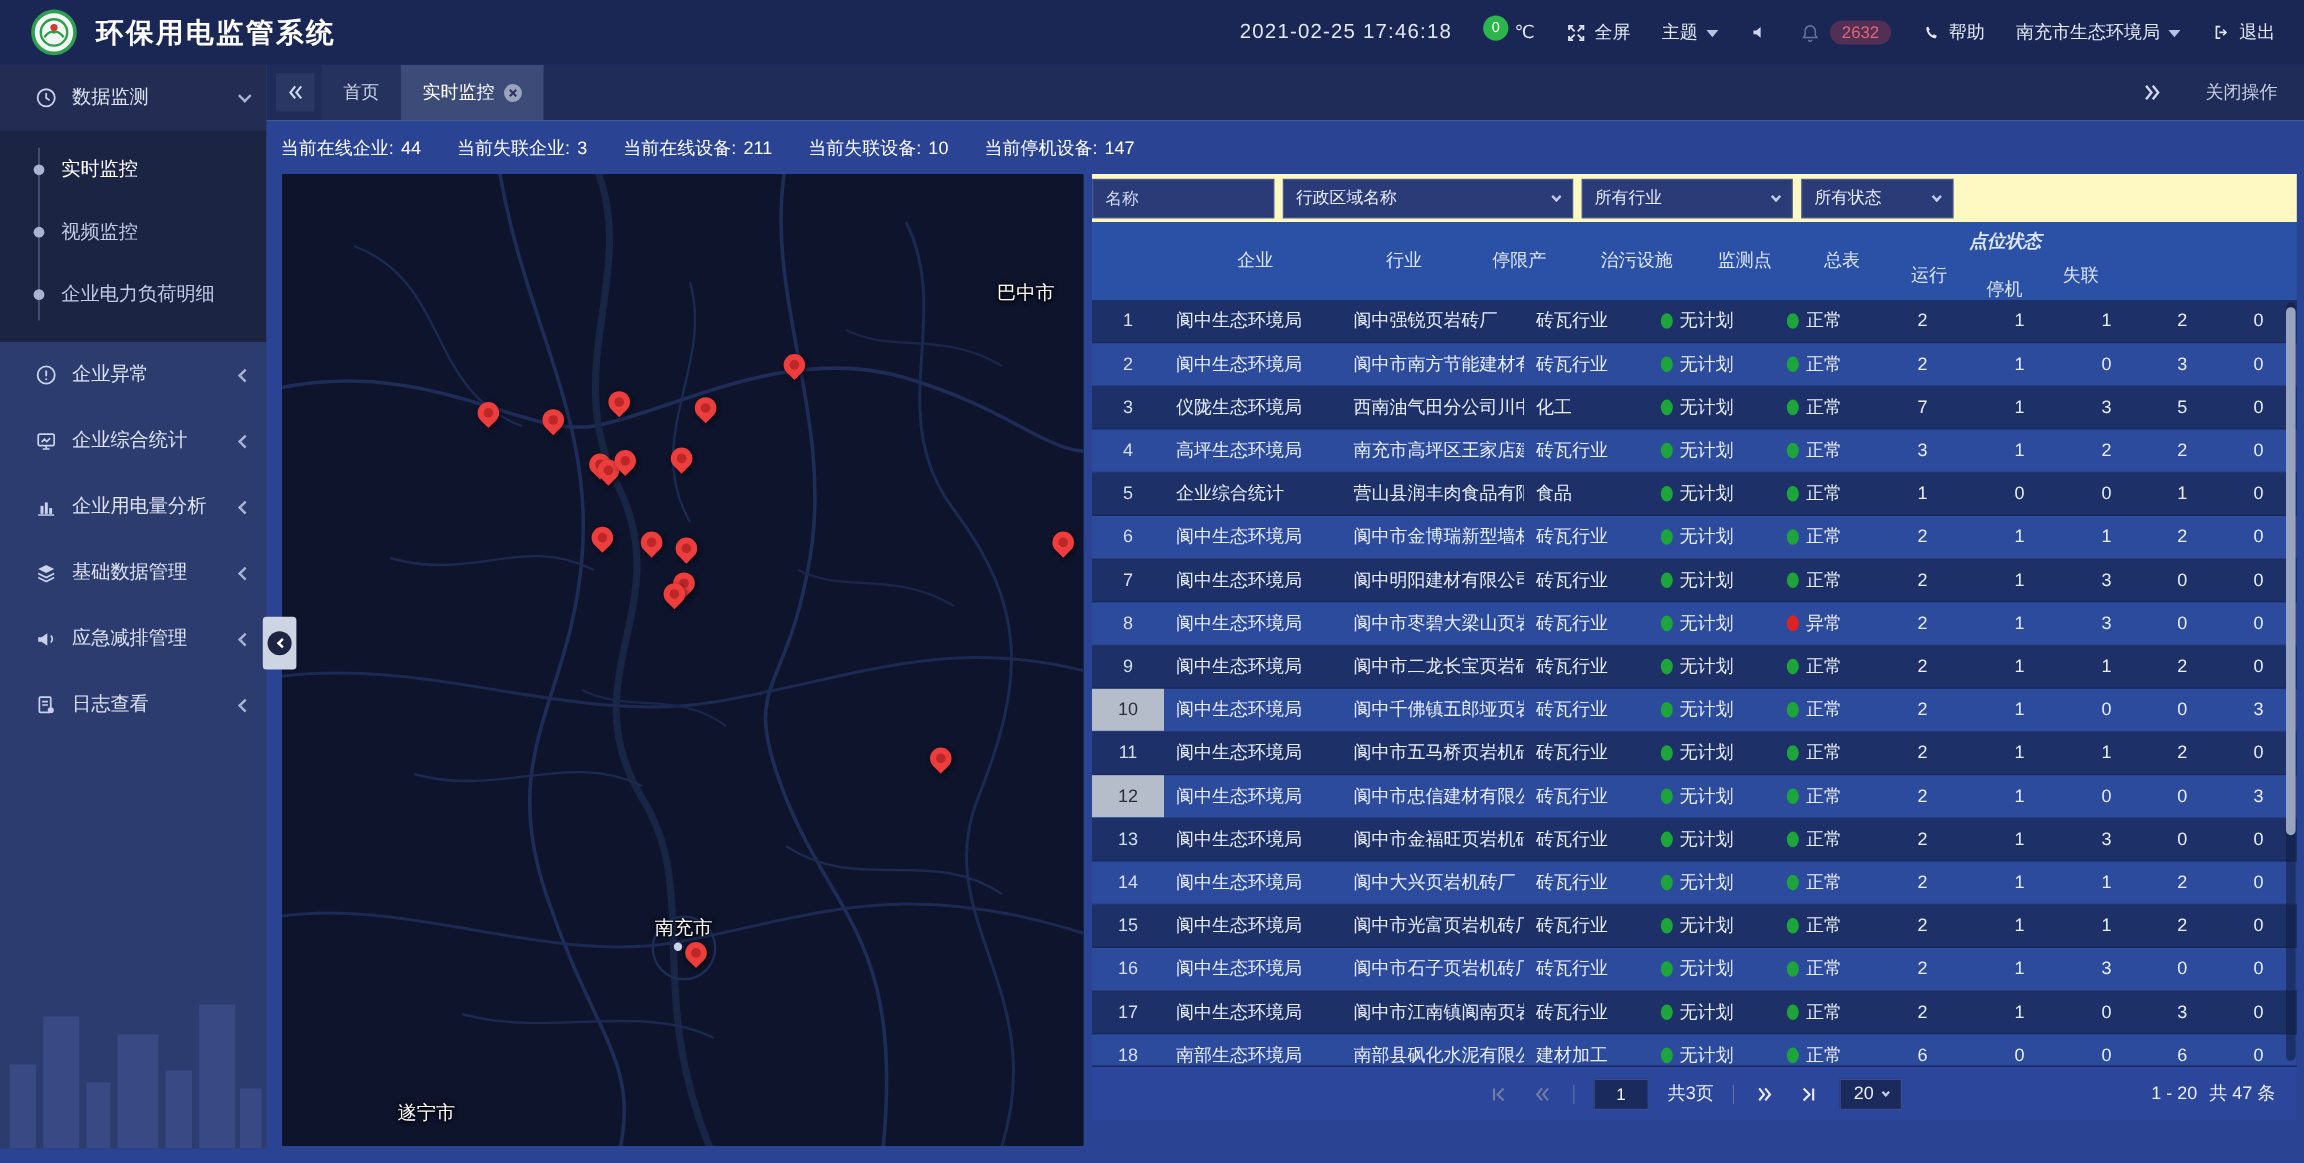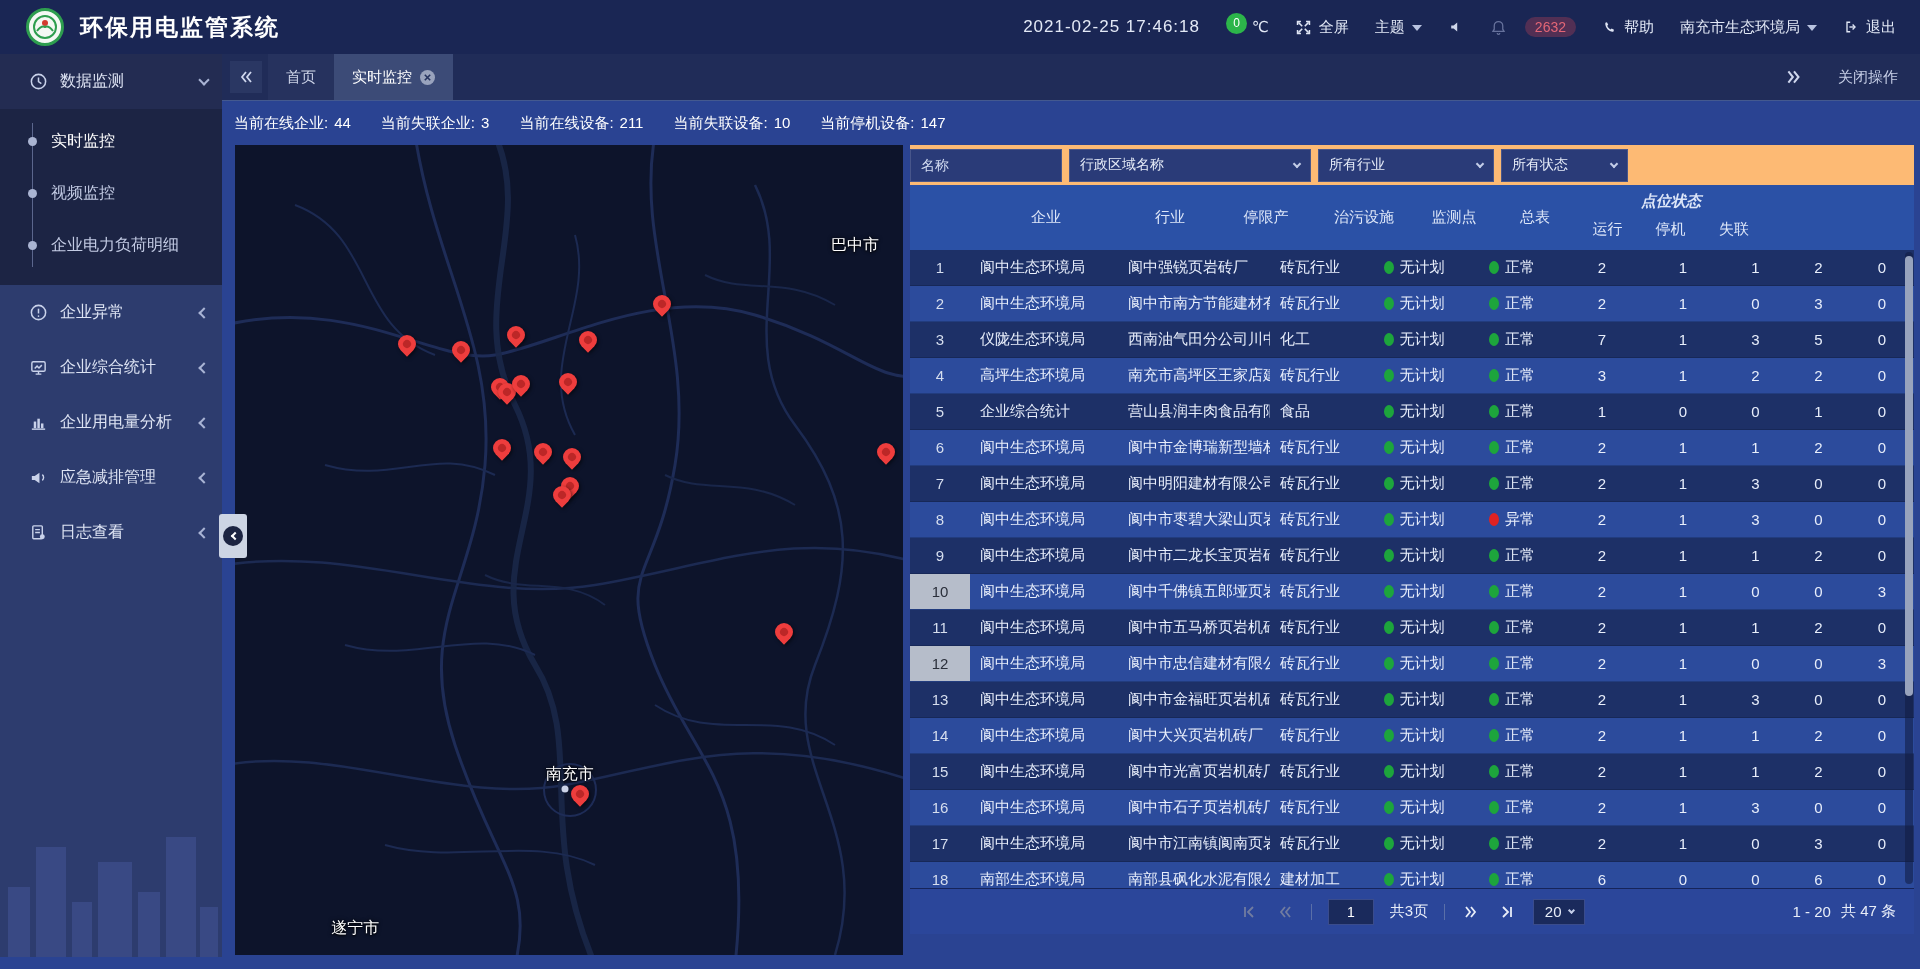--- a/index.html
+++ b/index.html
@@ -16,21 +16,21 @@
   
   .topbar { position:absolute; left:0; top:0; width:1920px; height:54px; background:#1a2654; display:flex; align-items:center; z-index:9; }
   .logo { width:38px; height:38px; margin-left:26px; border-radius:50%; background:#f4f8f4; border:3px solid #2e9e4f; display:flex; align-items:center; justify-content:center; }
   .app-title { margin-left:16px; font-size:23px; font-weight:bold; letter-spacing:2px; color:#ffffff; }
   .topbar-right { margin-left:auto; display:flex; align-items:center; gap:26px; padding-right:24px; font-size:15px; color:#e3e9f6; }
   .datetime { font-size:17px; letter-spacing:1px; }
   .temp { display:flex; align-items:center; gap:5px; }
   .temp-badge { width:21px; height:21px; border-radius:50%; background:#2cb54a; color:#fff; font-size:12px; display:flex; align-items:center; justify-content:center; margin-top:-8px; }
   .tb-btn { display:flex; align-items:center; gap:7px; cursor:pointer; white-space:nowrap; }
   .caret { width:0; height:0; border-left:5px solid transparent; border-right:5px solid transparent; border-top:6px solid #b9c3e0; margin-top:2px; }
-  .bell-wrap { display:flex; align-items:center; gap:18px; opacity:.95; }
+  .bell-wrap { display:flex; align-items:center; gap:8px; opacity:.95; }
   .notif-pill { background:#553055; color:#ef6a78; border-radius:10px; padding:2px 10px; font-size:14px; }
 
   
   .sidebar { position:absolute; left:0; top:54px; width:222px; height:903px; background:#2d3c6e; overflow:hidden; z-index:8; }
   .menu-item { height:55px; display:flex; align-items:center; padding:0 14px 0 28px; color:#dde3f3; font-size:16px; cursor:pointer; position:relative; }
   .menu-item .icn { width:20px; height:20px; color:#c9d2ea; margin-right:12px; }
   .menu-label { flex:1; white-space:nowrap; }
   .chev { width:8px; height:8px; border-right:2px solid #a9b4d4; border-bottom:2px solid #a9b4d4; display:inline-block; }
   .chev.down { transform:rotate(45deg); margin-top:-4px; }
   .chev.left { transform:rotate(135deg); }
@@ -65,21 +65,21 @@
   .pin-wrap { position:absolute; width:20px; height:26px; transform:translate(-50%,-100%); z-index:4; cursor:pointer; }
   .pin { position:absolute; left:1px; top:3px; width:18px; height:18px; background:#ee3d3d; border-radius:50% 50% 50% 0; transform:rotate(-45deg); box-shadow:0 2px 4px rgba(0,0,0,.55); }
   .pin::after { content:""; position:absolute; left:5px; top:5px; width:8px; height:8px; background:#bc2727; border-radius:50%; }
   .map-collapse { position:absolute; left:219px; top:514px; width:28px; height:44px; background:#cdd5e4; border-radius:3px; display:flex; align-items:center; justify-content:center; z-index:10; cursor:pointer; }
   .map-collapse .circ { width:20px; height:20px; border-radius:50%; background:#1c2442; display:flex; align-items:center; justify-content:center; }
   .map-collapse .circ .chev { width:6px; height:6px; border-color:#ffffff; transform:rotate(135deg); margin-left:3px; }
   .citydot { position:absolute; width:7px; height:7px; border-radius:50%; background:#cbd3e8; transform:translate(-50%,-50%); z-index:3; }
 
   
   .right-panel { position:absolute; left:910px; top:145px; width:1004px; height:789px; z-index:5; }
-  .filters { height:40px; background:#fdba74; display:flex; align-items:center; gap:7px; }
+  .filters { height:40px; background:#fef9c3; display:flex; align-items:center; gap:7px; }
   .f-input { width:152px; height:33px; background:#2a3b78; border:1px solid rgba(255,255,255,.14); color:#e6ecf8; font-size:14px; padding:0 10px; outline:none; font-family:inherit; }
   .f-input::placeholder { color:#d3dcf2; opacity:1; }
   .f-select { height:33px; background:#2a3b78; border:1px solid rgba(255,255,255,.14); color:#e6ecf8; font-size:14px; display:flex; align-items:center; justify-content:space-between; padding:0 10px; cursor:pointer; }
   .f-select .chev { width:6px; height:6px; transform:rotate(45deg); margin-top:-3px; border-color:#c3cde8; }
   .w-region { width:242px; } .w-industry { width:176px; } .w-status { width:127px; }
 
   .thead { height:65px; background:#2b51a6; display:flex; color:#dde6f8; font-size:15px; }
   .th { display:flex; align-items:center; justify-content:center; }
   .th-group { display:flex; flex-direction:column; }
   .th-group-label { height:32px; display:flex; align-items:center; justify-content:center; font-style:italic; font-weight:bold; }
@@ -231,20 +231,31 @@
       <div class="menu-item">
         <span class="icn">
           <svg width="19" height="19" viewBox="0 0 20 20">
             <path d="M3 17h14" stroke="currentColor" stroke-width="1.5"></path>
             <rect x="5" y="9" width="2.6" height="7" fill="currentColor"></rect>
             <rect x="8.8" y="6" width="2.6" height="10" fill="currentColor"></rect>
             <rect x="12.6" y="11" width="2.6" height="5" fill="currentColor"></rect>
           </svg>
         </span>
         <span class="menu-label">企业用电量分析</span>
+        <span class="chev left"></span>
+      </div>
+      <div class="menu-item">
+        <span class="icn">
+          <svg width="19" height="19" viewBox="0 0 20 20" fill="none" stroke="currentColor" stroke-width="1.5">
+            <path d="M10 3l7 3.6L10 10 3 6.6z" fill="currentColor" stroke="none"></path>
+            <path d="M3 10.5l7 3.5 7-3.5"></path>
+            <path d="M3 14l7 3.5 7-3.5"></path>
+          </svg>
+        </span>
+        <span class="menu-label">基础数据管理</span>
         <span class="chev left"></span>
       </div>
       <div class="menu-item">
         <span class="icn">
           <svg width="19" height="19" viewBox="0 0 20 20">
             <path d="M3 8.5v4h3l5 3.5v-11L6 8.5H3z" fill="currentColor"></path>
             <path d="M14 7c1.8 1.6 1.8 4.4 0 6" fill="none" stroke="currentColor" stroke-width="1.5"></path>
           </svg>
         </span>
         <span class="menu-label">应急减排管理</span>
@@ -409,21 +420,21 @@
       <div class="th" style="width: 152px;">企业</div>
       <div class="th" style="width: 96px;">行业</div>
       <div class="th" style="width: 96px;">停限产</div>
       <div class="th" style="width: 100px;">治污设施</div>
       <div class="th" style="width: 80px;">监测点</div>
       <div class="th" style="width: 82px;">总表</div>
       <div class="th-group" style="width: 190px;">
         <div class="th-group-label">点位状态</div>
         <div class="th-group-sub">
           <div class="th" style="width: 63px;">运行</div>
-          <div class="th" style="width: 63px;">停机</div>
+          <div class="th" style="width: 63px; margin-top: 12px;">停机</div>
           <div class="th" style="width: 64px;">失联</div>
         </div>
       </div>
     </div>
 
   <div class="rows-viewport">
     <div id="rows">
         <div class="trow odd">
           <div class="c cn" style="width: 60px;">1</div>
           <div class="c left" style="width: 148px;">阆中生态环境局</div>

